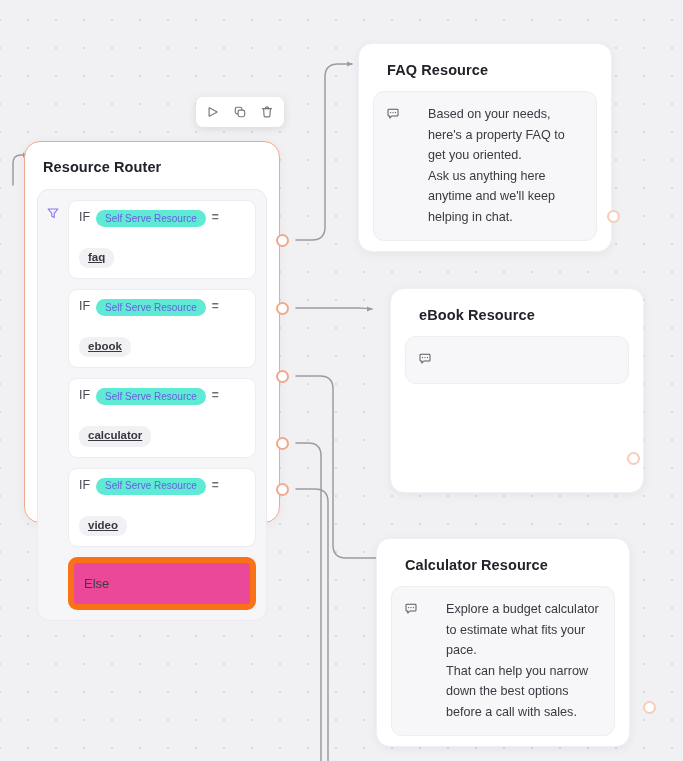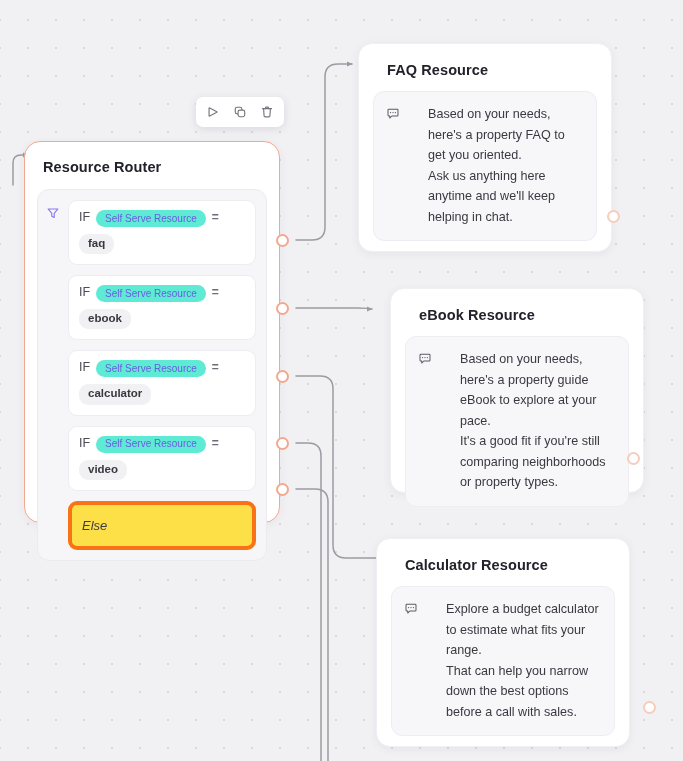--- a/index.html
+++ b/index.html
@@ -106,35 +106,35 @@
     padding: 2.5px 9px 3.5px 9px;
     line-height: 1.1;
   }
   .op-eq {
     font-size: 12px;
     color: #6d6b78;
     font-weight: 600;
   }
   .chip-val {
     display: inline-block;
-    margin-top: 7px;
+    margin-top: 21px;
     background: #f1f0f3;
     color: #393840;
     font-size: 11.5px;
     font-weight: bold;
     border-radius: 9px;
     padding: 3px 9px 4px 9px;
     line-height: 1.15;
+    text-decoration: underline;
   }
   .cond-else {
-    background: #fde047;
-    border: 4px solid #f97316;
+    background: #ec4899;
+    border: 6px solid #f97316;
     border-radius: 9px;
     padding: 11px 10px 12px 10px;
-    font-style: italic;
   }
   .else-label {
     font-size: 13px;
     color: #3d3c45;
   }
 
   
   #toolbar {
     position: absolute;
     left: 196px;
@@ -333,34 +333,32 @@
 
   <div id="ebook-node" class="node res-card">
     <div class="node-title res-title">eBook Resource</div>
     <div class="msg-box">
       <div class="msg-icon">
         <svg width="14" height="14" viewBox="0 0 16 16" fill="none" stroke="#5c5a64" stroke-width="1.15" stroke-linejoin="round">
           <path d="M2.3 3.5 Q2.3 2.5 3.3 2.5 H12.7 Q13.7 2.5 13.7 3.5 V9.3 Q13.7 10.3 12.7 10.3 H6.6 L4.3 12.6 V10.3 H3.3 Q2.3 10.3 2.3 9.3 z"></path>
           <path d="M5.2 6.4 h0.01 M8 6.4 h0.01 M10.8 6.4 h0.01" stroke-linecap="round" stroke-width="1.5"></path>
         </svg>
       </div>
-      <div class="msg-text">Based on your needs, here's a property guide eBook to explore at your pace.
-It's a good fit if you're still comparing neighborhoods or property types.</div>
     </div>
   </div>
   <div class="port faint" style="left:627px; top:452px;"></div>
 
   <div id="calc-node" class="node res-card">
     <div class="node-title res-title">Calculator Resource</div>
     <div class="msg-box">
       <div class="msg-icon">
         <svg width="14" height="14" viewBox="0 0 16 16" fill="none" stroke="#5c5a64" stroke-width="1.15" stroke-linejoin="round">
           <path d="M2.3 3.5 Q2.3 2.5 3.3 2.5 H12.7 Q13.7 2.5 13.7 3.5 V9.3 Q13.7 10.3 12.7 10.3 H6.6 L4.3 12.6 V10.3 H3.3 Q2.3 10.3 2.3 9.3 z"></path>
           <path d="M5.2 6.4 h0.01 M8 6.4 h0.01 M10.8 6.4 h0.01" stroke-linecap="round" stroke-width="1.5"></path>
         </svg>
       </div>
-      <div class="msg-text">Explore a budget calculator to estimate what fits your range.
+      <div class="msg-text">Explore a budget calculator to estimate what fits your pace.
 That can help you narrow down the best options before a call with sales.</div>
     </div>
   </div>
   <div class="port faint" style="left:643px; top:701px;"></div>
 
 </div>
 
 </body></html>

